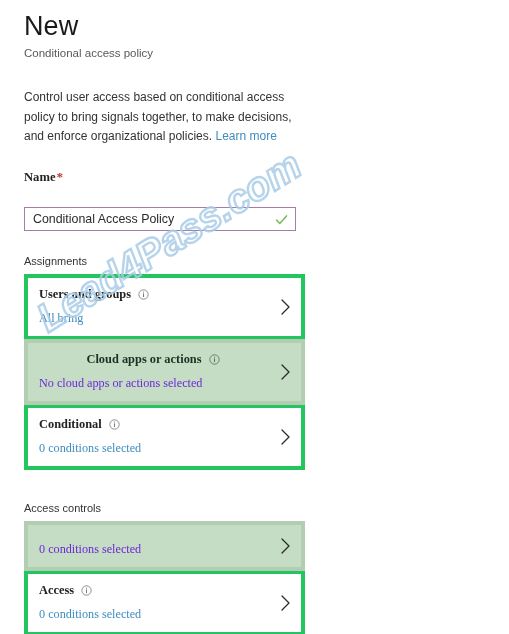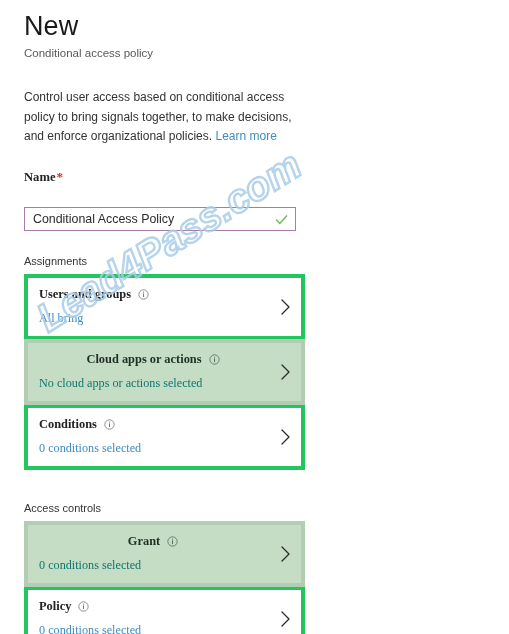--- a/index.html
+++ b/index.html
@@ -154,21 +154,21 @@
     flex: 0 0 auto;
   }
   .card-sub {
     margin-top: 9px;
     font-size: 12.2px;
     color: #3f8dc0;
     line-height: 15px;
     cursor: pointer;
   }
   .card.green .card-sub {
-    color: #0f766e;
+    color: #6d28d9;
   }
   .chevron {
     position: absolute;
     right: 10px;
     top: 50%;
     transform: translateY(-50%);
     width: 11px;
     height: 18px;
   }
 
@@ -249,21 +249,21 @@
       <div class="card-sub">No cloud apps or actions selected</div>
       <span class="chevron">
         <svg viewBox="0 0 11 18" width="11" height="18" aria-hidden="true">
           <path d="M2 2 L9 9 L2 16" fill="none" stroke="#2b2b2b" stroke-width="1.3" stroke-linecap="round" stroke-linejoin="round"></path>
         </svg>
       </span>
     </div>
 
     <div class="card">
       <div class="card-title">
-        <span>Conditions</span>
+        <span>Conditional</span>
         <span class="info-icon">
           <svg viewBox="0 0 12 12" width="11" height="11" aria-hidden="true">
             <circle cx="6" cy="6" r="5.1" fill="none" stroke="#7a7a7a" stroke-width="0.9"></circle>
             <circle cx="6" cy="3.4" r="0.62" fill="#7a7a7a"></circle>
             <rect x="5.45" y="4.8" width="1.1" height="4" fill="#7a7a7a"></rect>
           </svg>
         </span>
       </div>
       <div class="card-sub">0 conditions selected</div>
       <span class="chevron">
@@ -272,41 +272,31 @@
         </svg>
       </span>
     </div>
 
   </div>
 
   <div class="section-heading access">Access controls</div>
   <div class="card-group">
 
     <div class="card green">
-      <div class="card-title">
-        <span>Grant</span>
-        <span class="info-icon">
-          <svg viewBox="0 0 12 12" width="11" height="11" aria-hidden="true">
-            <circle cx="6" cy="6" r="5.1" fill="none" stroke="#5c6f5e" stroke-width="0.9"></circle>
-            <circle cx="6" cy="3.4" r="0.62" fill="#5c6f5e"></circle>
-            <rect x="5.45" y="4.8" width="1.1" height="4" fill="#5c6f5e"></rect>
-          </svg>
-        </span>
-      </div>
       <div class="card-sub">0 conditions selected</div>
       <span class="chevron">
         <svg viewBox="0 0 11 18" width="11" height="18" aria-hidden="true">
           <path d="M2 2 L9 9 L2 16" fill="none" stroke="#2b2b2b" stroke-width="1.3" stroke-linecap="round" stroke-linejoin="round"></path>
         </svg>
       </span>
     </div>
 
     <div class="card">
       <div class="card-title">
-        <span>Policy</span>
+        <span>Access</span>
         <span class="info-icon">
           <svg viewBox="0 0 12 12" width="11" height="11" aria-hidden="true">
             <circle cx="6" cy="6" r="5.1" fill="none" stroke="#7a7a7a" stroke-width="0.9"></circle>
             <circle cx="6" cy="3.4" r="0.62" fill="#7a7a7a"></circle>
             <rect x="5.45" y="4.8" width="1.1" height="4" fill="#7a7a7a"></rect>
           </svg>
         </span>
       </div>
       <div class="card-sub">0 conditions selected</div>
       <span class="chevron">

